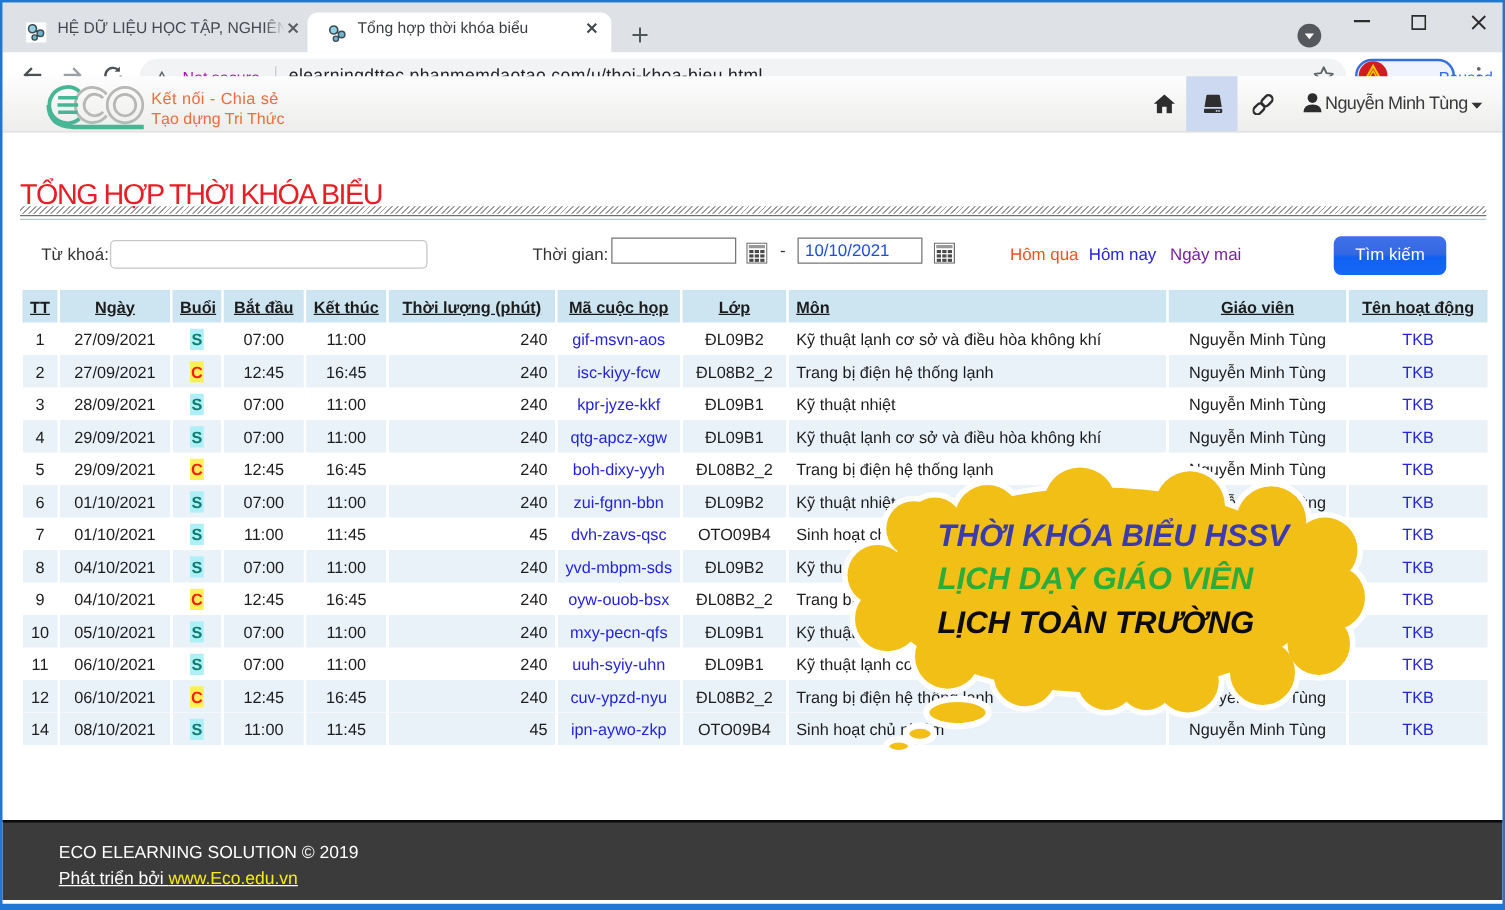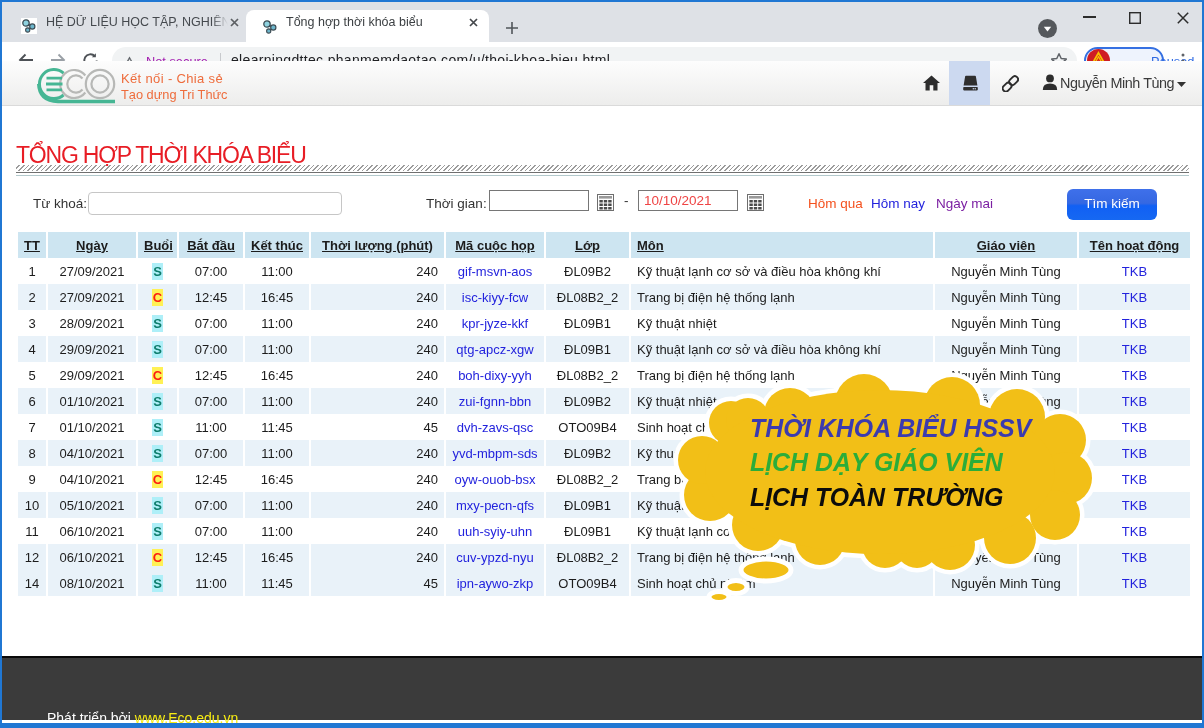--- a/index.html
+++ b/index.html
@@ -19,40 +19,40 @@
   
   #siteheader { position:absolute; left:2px; top:61px; width:1200px; height:45px; background:linear-gradient(#fdfdfd,#ededec); border-bottom:1px solid #dadada; }
   #hddblock { position:absolute; left:947px; top:0; width:41px; height:44px; background:#ccd9f0; }
   
   #pagetitle { position:absolute; left:16px; top:142px; font-size:23px; letter-spacing:-1.2px; color:#e81d25; }
   #titlehatch { position:absolute; left:16px; top:165px; width:1173px; height:6px;
     background:repeating-linear-gradient(135deg,transparent 0 2.1px,#9c9c9c 2.1px 3.2px); }
   #titleline { position:absolute; left:16px; top:171.5px; width:1173px; height:4.5px; border-top:1.5px solid #6f6f6f; border-bottom:1px solid #b3c9cc; }
   
   .flabel { position:absolute; font-size:13.5px; color:#333; top:196px; }
-  .finput { position:absolute; top:192px; height:23px; border:1px solid #c6c6c6; border-radius:4px; background:#fff; font-size:13px; color:#ef4444; padding:0 5px; font-family:"Liberation Sans",sans-serif; }
+  .finput { position:absolute; top:192px; height:23px; border:1px solid #c6c6c6; border-radius:4px; background:#fff; font-size:13px; color:#1d4ed8; padding:0 5px; font-family:"Liberation Sans",sans-serif; }
   .flink { position:absolute; top:196px; font-size:13.5px; text-decoration:none; }
   #btnsearch { position:absolute; left:1067px; top:189px; width:90px; height:31px; background:linear-gradient(180deg,#3f70ea 0%,#3568e2 46%,#1160f4 54%,#1668f2 100%); color:#fff; font-size:13.5px; text-align:center; line-height:30px; border-radius:6px; }
   
   #tkb { position:absolute; left:18px; top:232px; width:1171px; border-collapse:collapse; font-size:13px; color:#1c1c1c; table-layout:fixed; }
   #tkb th { background:#cde5f1; font-weight:bold; height:26px; border-right:2px solid #fff; padding:0 6px; font-size:13px;text-decoration:underline; }
   #tkb th:last-child { border-right:none; }
   #tkb td { height:26px; padding:0 6px; border-right:2px solid #fff; white-space:nowrap; overflow:hidden; }
   #tkb td:last-child { border-right:none; }
   #tkb tr.ev td { background:#e9f2f9; }
   
   .ctr { text-align:center; }
   .rgt { text-align:right; }
   a.mcode, a.tkb { color:#2323dd; text-decoration:none; }
   .tagS { background:#aeeff8; color:#0e7d6c; padding:1px 1px; font-weight:bold; }
   .tagC { background:#fff155; color:#fb1d12; padding:1px 1px; font-weight:bold; }
   
   #footer { position:absolute; left:2px; top:656px; width:1200px; height:64px; background:#3b3b3b; border-top:2px solid #0a0a0a; color:#fff; font-size:14px; }
   #footer .l1 { position:absolute; left:45px; top:15px; }
-  #footer .l2 { position:absolute; left:45px; top:52px; }
+  #footer .l2 { position:absolute; left:45px; top:36px;text-decoration:underline; }
   #footer a { color:#f7ec13; text-decoration:none; }
   svg { display:block; }
 </style>
 </head>
 <body>
 
 <div id="tabstrip">
 
   <div class="abs" style="left:19px;top:16px;width:16px;height:16px;background:#fff;"></div>
   <svg class="abs" style="left:20px;top:17px" width="14" height="14" viewBox="0 0 14 14">
@@ -456,16 +456,17 @@
   <use href="#cl" fill="#f2bf17" stroke="#fff" stroke-width="9"></use>
   <use href="#cl" fill="#f2bf17"></use>
   <g font-family="'Liberation Sans',sans-serif" font-weight="bold" font-style="italic" font-size="24.9">
     <text x="100" y="77" fill="#3c3bae">THỜI KHÓA BIỂU HSSV</text>
     <text x="100" y="111" fill="#2bad3a">LỊCH DẠY GIÁO VIÊN</text>
     <text x="100" y="146" fill="#0c0c0c">LỊCH TOÀN TRƯỜNG</text>
   </g>
 </svg>
 
 <div id="footer">
+  <div class="l1">ECO ELEARNING SOLUTION © 2019</div>
   <div class="l2">Phát triển bởi <a href="#">www.Eco.edu.vn</a></div>
 </div>
 <div id="btmborder"></div>
 <div id="frame"></div>
 
 </body></html>

